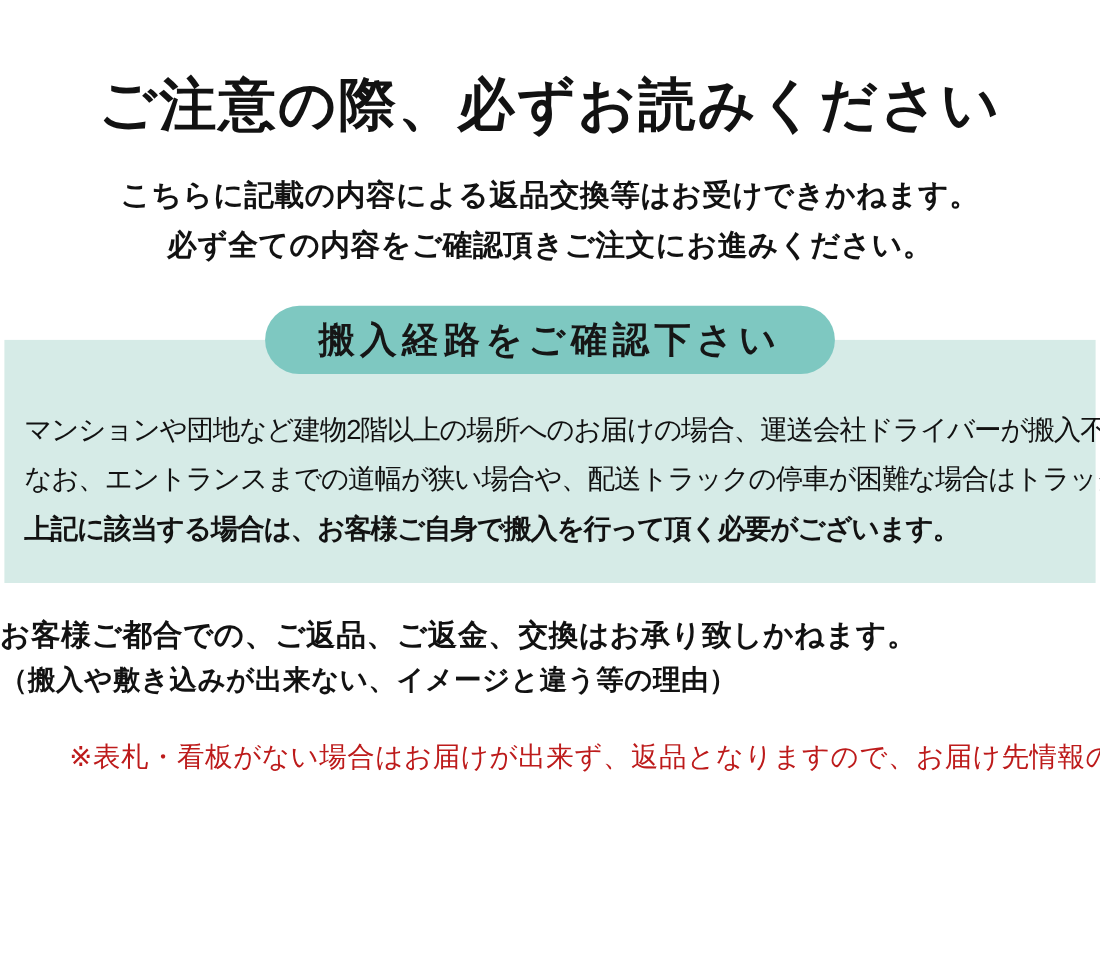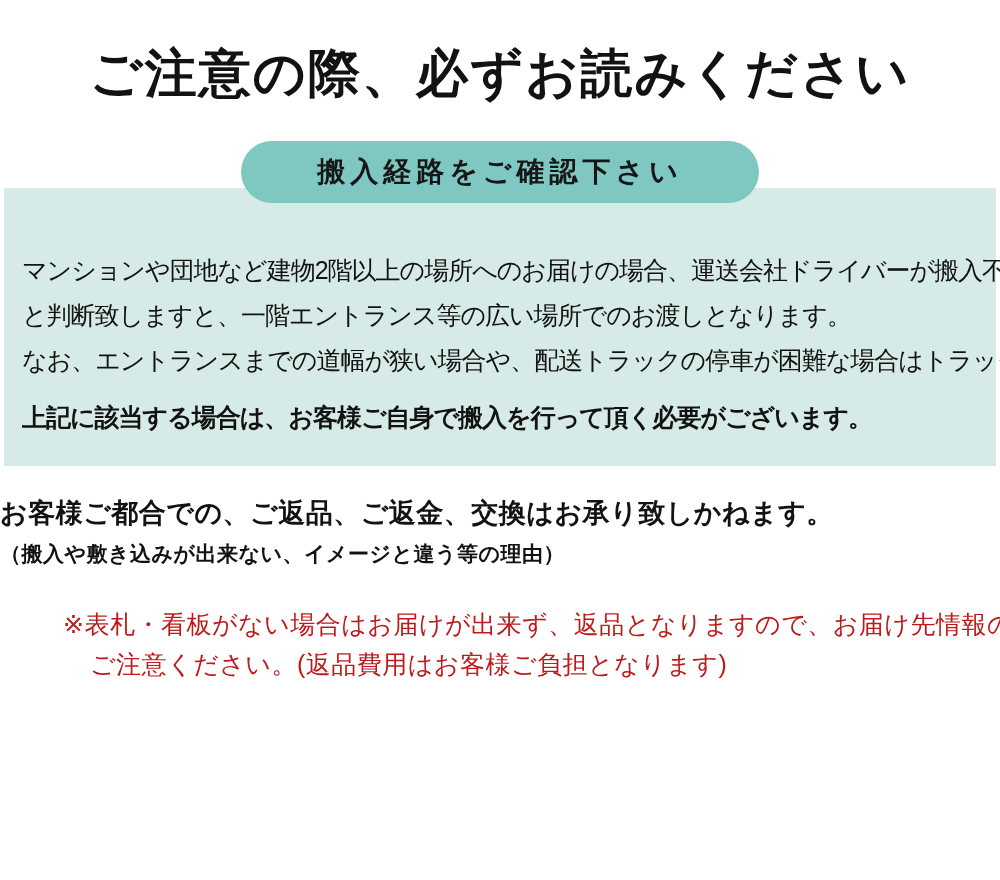--- a/index.html
+++ b/index.html
@@ -8,90 +8,92 @@
     --alert-red:#bd1b1b;
     --text-black:#121212;
   }
   *{margin:0;padding:0;box-sizing:border-box;}
   html,body{background:#ffffff;}
   body{
     width:1000px;height:880px;overflow:hidden;
     font-family:"Liberation Sans","DejaVu Sans",sans-serif;
     color:var(--text-black);
   }
-  .page{width:1000px;height:880px;padding-top:37px;}
+  .page{width:1000px;height:880px;padding-top:60px;}
 
   .title{
     text-align:center;
     font-size:52px;font-weight:900;letter-spacing:2px;
     line-height:72px;
   }
 
   .intro{margin-top:22px;text-align:center;}
   .intro-line{
     font-size:27px;font-weight:700;line-height:46px;letter-spacing:0.5px;
   }
 
   .banner-wrap{margin-top:32px;}
   .pill{
     position:relative;z-index:2;
-    width:518px;height:62px;margin:16px auto;
+    width:518px;height:62px;margin:0 auto;
     background:var(--pill-teal);
     border-radius:32px;
     display:flex;align-items:center;justify-content:center;
-    font-size:28px;font-weight:600;letter-spacing:5px;
+    font-size:33px;font-weight:600;letter-spacing:5px;
     color:#161616;
   }
   .band{
     position:relative;z-index:1;
     margin:-31px 4px 0 4px;
     background:var(--band-teal);
     padding:60px 14px 26px 18px;
   }
   .band-line{
     font-size:25px;font-weight:500;line-height:45px;letter-spacing:-1px;
     white-space:nowrap;
   }
-  .band-line.emphasis{font-weight:800;letter-spacing:-1px;margin-top:12px;}
+  .band-line.emphasis{font-weight:800;letter-spacing:-1px;}
 
   .policy{margin-top:26px;}
   .policy-main{font-size:27px;font-weight:700;line-height:42px;letter-spacing:0.5px;}
-  .policy-sub{font-size:21px;font-weight:600;line-height:40px;letter-spacing:0.5px;}
+  .policy-sub{font-size:25px;font-weight:600;line-height:40px;letter-spacing:0.5px;}
 
   .warnings{
     margin-top:30px;padding-left:63px;
     color:var(--alert-red);
   }
   .warning-line{
     font-size:25px;font-weight:500;line-height:40px;letter-spacing:0.5px;
     white-space:nowrap;
   }
   .warning-line.cont{padding-left:27px;}
 </style>
 </head>
 <body>
 
 <div class="page">
 
   <div class="title">ご注意の際、必ずお読みください</div>
 
+  <div class="intro">
+    <div class="intro-line">こちらに記載の内容による返品交換等はお受けできかねます。</div>
+    <div class="intro-line">必ず全ての内容をご確認頂きご注文にお進みください。</div>
+  </div>
 
   <div class="banner-wrap">
     <div class="pill">搬入経路をご確認下さい</div>
     <div class="band">
       <div class="band-line">マンションや団地など建物2階以上の場所へのお届けの場合、運送会社ドライバーが搬入不可</div>
-      <div class="band-line">と判断致しますと、一階エントランス等の広い場所でのお渡しとなります。</div>
       <div class="band-line">なお、エントランスまでの道幅が狭い場合や、配送トラックの停車が困難な場合はトラックの</div>
       <div class="band-line emphasis">上記に該当する場合は、お客様ご自身で搬入を行って頂く必要がございます。</div>
     </div>
   </div>
 
   <div class="policy">
     <div class="policy-main">お客様ご都合での、ご返品、ご返金、交換はお承り致しかねます。</div>
     <div class="policy-sub">（搬入や敷き込みが出来ない、イメージと違う等の理由）</div>
   </div>
 
   <div class="warnings">
     <div class="warning-line">※表札・看板がない場合はお届けが出来ず、返品となりますので、お届け先情報の間違いに</div>
-    <div class="warning-line cont">ご注意ください。(返品費用はお客様ご負担となります)</div>
   </div>
 
 </div>
 
 </body></html>

